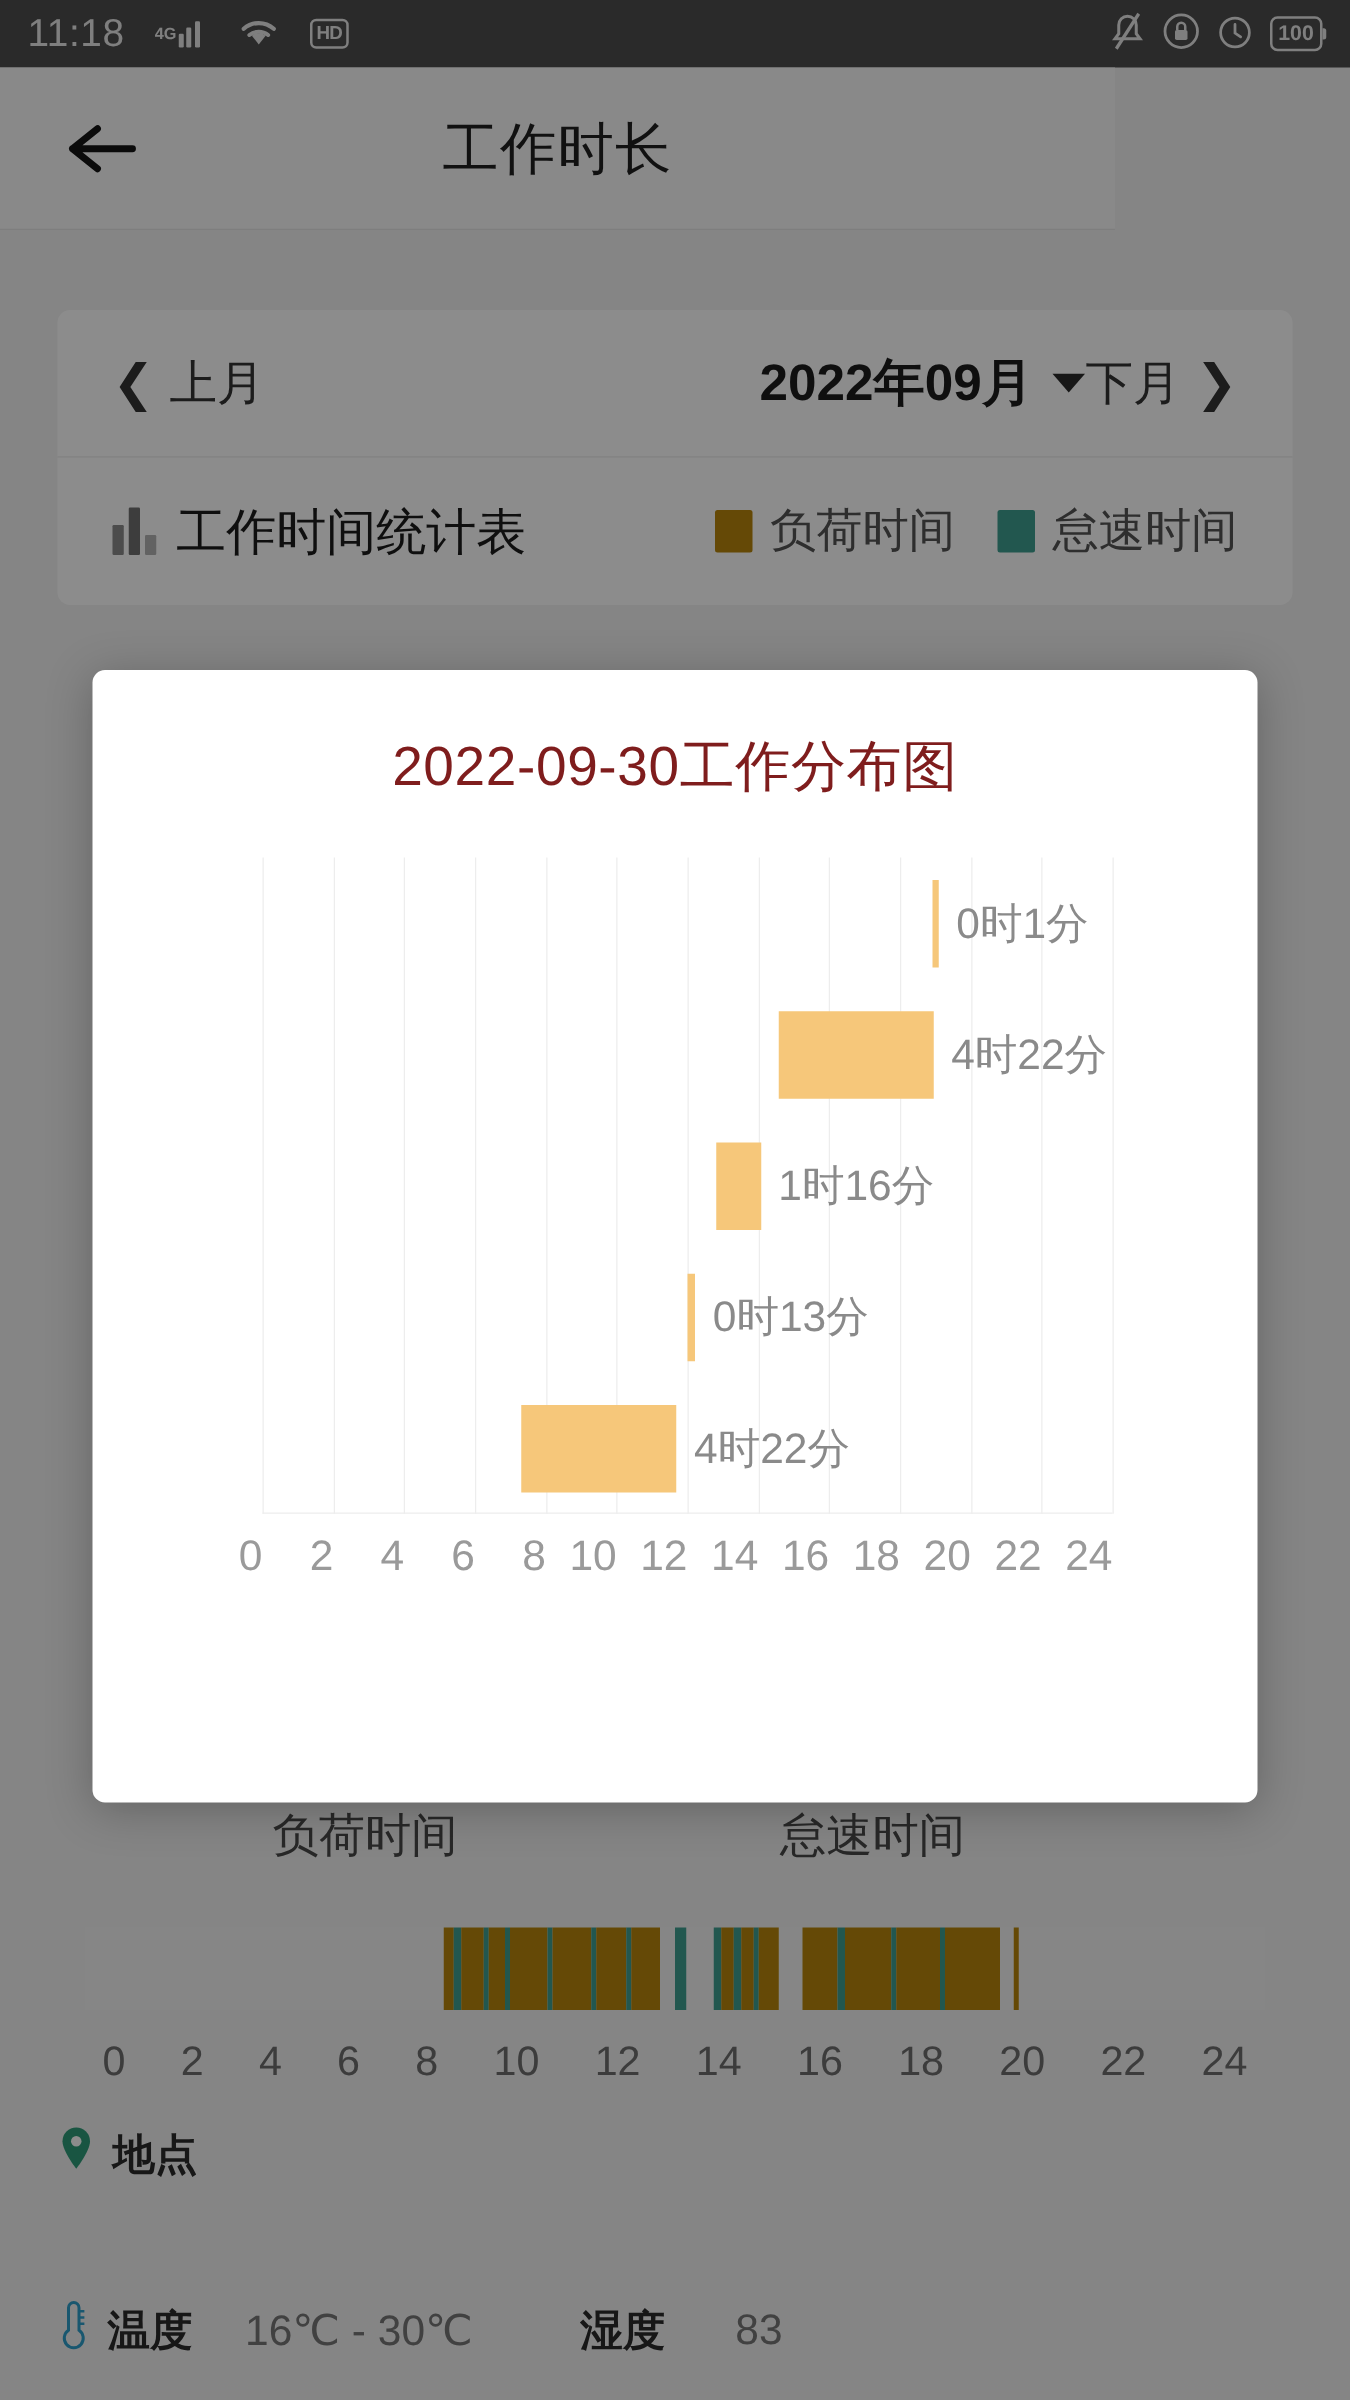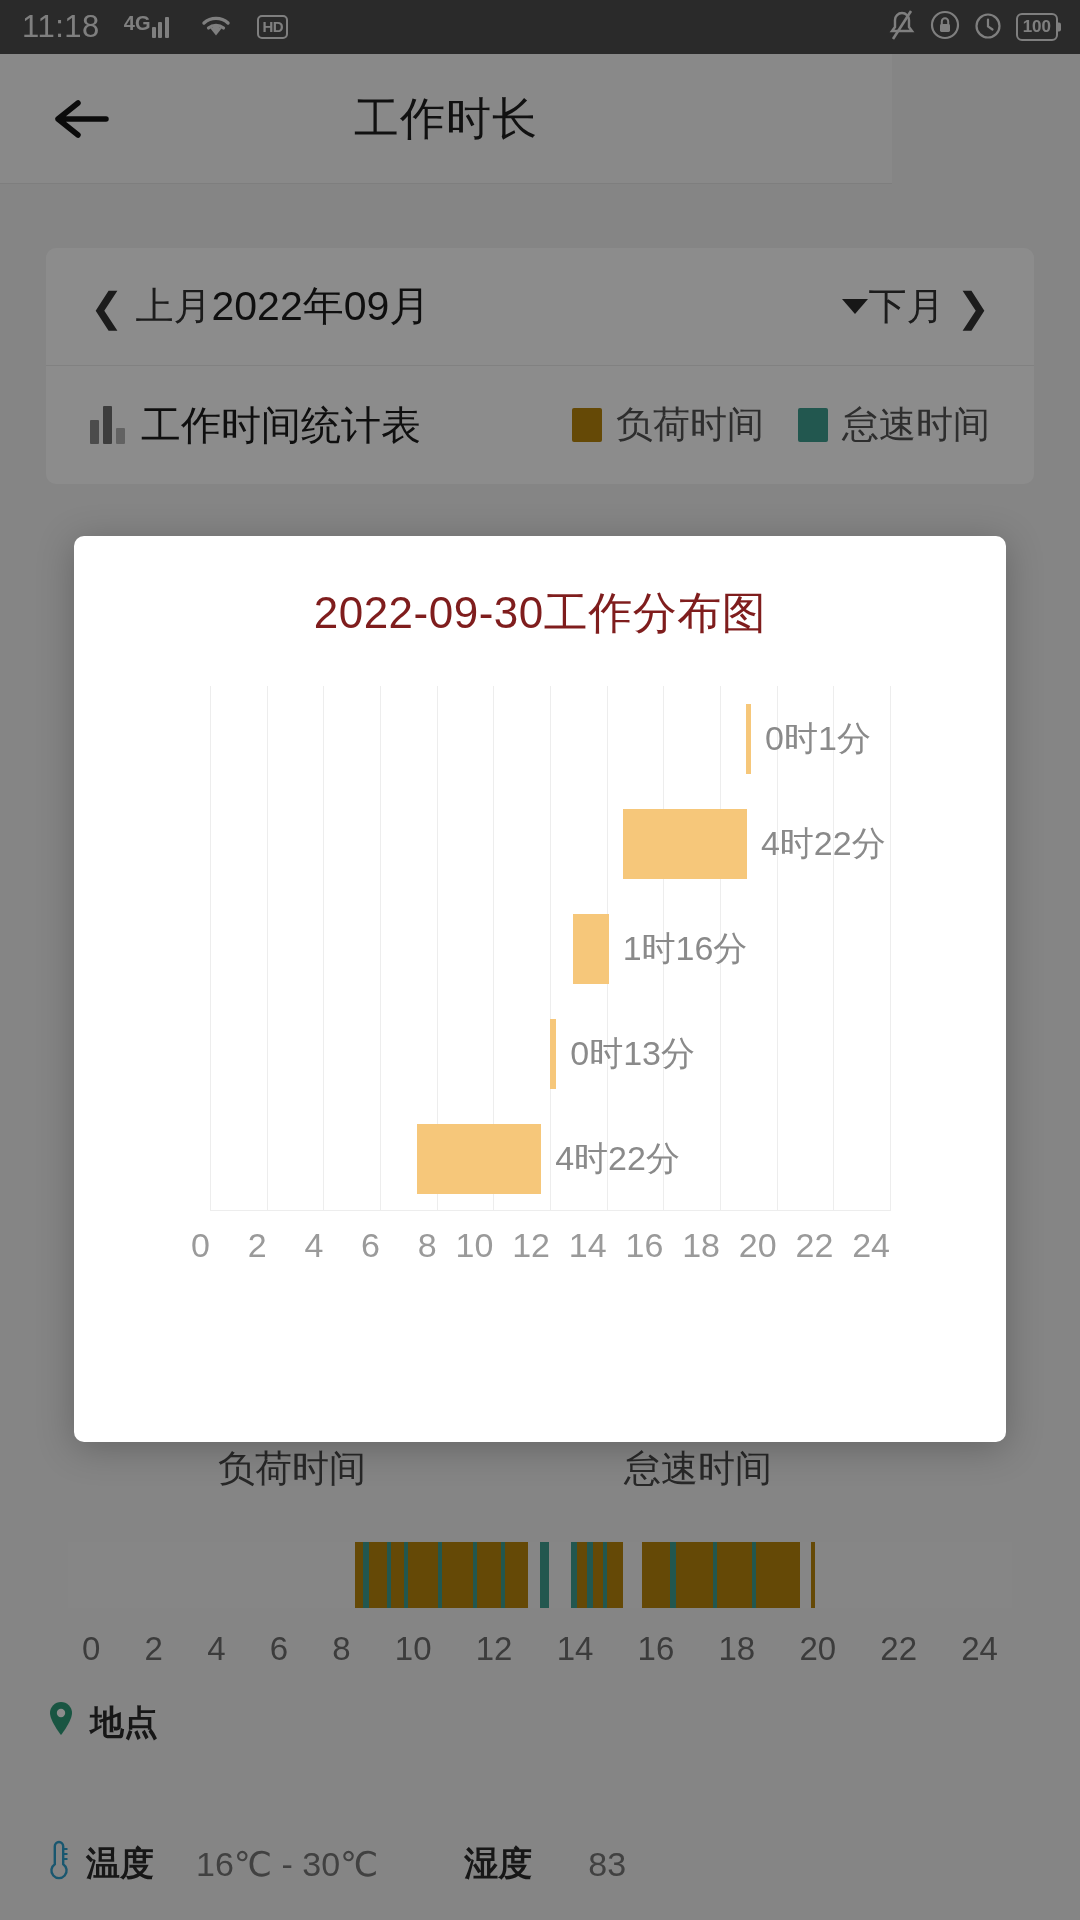--- a/index.html
+++ b/index.html
@@ -37,21 +37,21 @@
   .sb-right { margin-left: auto; display: flex; align-items: center; gap: 13px; }
   .ico { display:inline-block; }
 
   
   .sig { display:flex; align-items:flex-end; gap:2.5px; height:22px; }
   .sig i { width:4px; background:#e8e8e8; display:block; border-radius:1px; }
   .sig i:nth-child(1){height:6px}
   .sig i:nth-child(2){height:11px}
   .sig i:nth-child(3){height:16px}
   .sig i:nth-child(4){height:21px}
-  .sig-4g { font-size:20px; font-weight:700; line-height:1; transform: translateY(-5px); margin-right:-1px;}
+  .sig-4g { font-size:13px; font-weight:700; line-height:1; transform: translateY(-5px); margin-right:-1px;}
 
   .hd-badge {
     border: 2.4px solid #e8e8e8; border-radius: 5px;
     font-size: 15px; font-weight: 700; line-height: 1;
     padding: 2px 3px 3px; letter-spacing: -.5px;
   }
   .batt {
     border: 2.4px solid #e8e8e8; border-radius: 6px;
     font-size: 17px; font-weight: 700; line-height:1;
     padding: 3px 5px 4px; position: relative;
@@ -91,22 +91,22 @@
   .month-bar {
     height: 118px; display:flex; align-items:center;
     border-bottom: 1px solid #ececec;
     padding: 0 44px;
   }
   .month-prev, .month-next {
     font-size: 38px; color: #333; display:flex; align-items:center; gap:12px;
   }
   .month-center {
     flex: 1; text-align: center;
-    font-size: 41px; font-weight: 400; color: #1d1d1d;
-    display:flex; align-items:center; justify-content:space-between; gap:16px;
+    font-size: 41px; font-weight: 700; color: #1d1d1d;
+    display:flex; align-items:center; justify-content:flex-end; gap:16px;
   }
   .caret-down {
     width: 0; height: 0;
     border-left: 13px solid transparent;
     border-right: 13px solid transparent;
     border-top: 15px solid #2b2b2b;
     display: inline-block;
   }
   .chev { font-size:40px; color:#333; line-height:1; }
 

